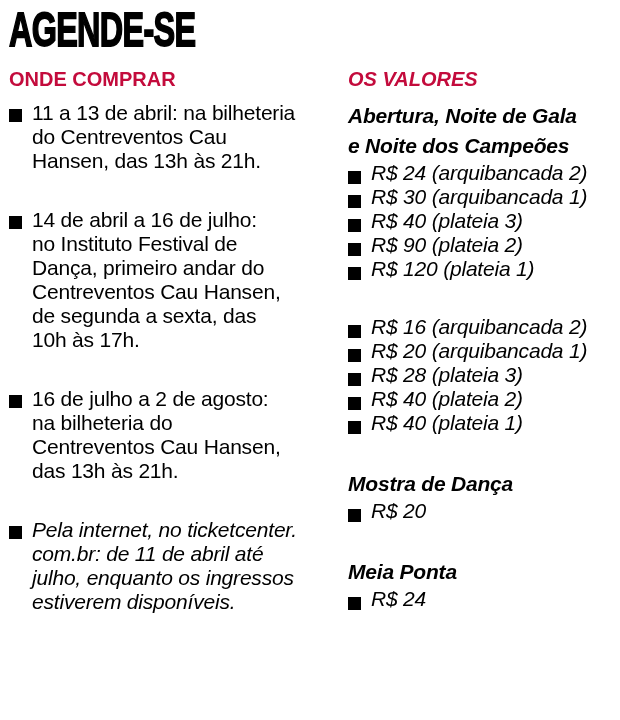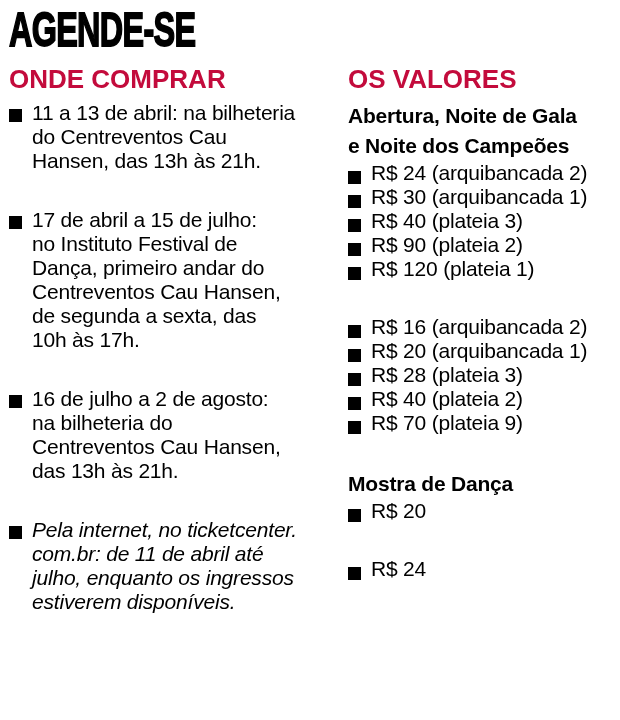--- a/index.html
+++ b/index.html
@@ -26,24 +26,24 @@
     transform: scaleX(0.66);
     transform-origin: left center;
     white-space: nowrap;
     margin: 0;
   }
   .columns {
     display: flex;
     margin-top: 12px;
   }
   .col-left  { width: 339px; flex: 0 0 339px; }
-  .col-right { width: 272px; flex: 0 0 272px; }
+  .col-right { width: 272px; flex: 0 0 272px; font-style: italic; }
   .col-heading {
     margin: 0 0 7px 0;
-    font-size: 26px;
+    font-size: 20px;
     font-weight: 700;
     line-height: 30px;
     color: var(--accent, #c30b3c);
     letter-spacing: 0px;
     white-space: pre;
   }
   .bullet-item {
     display: flex;
     align-items: flex-start;
     margin: 0 0 35px 0;
@@ -87,21 +87,21 @@
       <h2 class="col-heading">ONDE COMPRAR</h2>
       <div>
           <div class="bullet-item">
             <span class="bullet"></span>
             <span class="bullet-text">11 a 13 de abril: na bilheteria
 do Centreventos Cau
 Hansen, das 13h às 21h.</span>
           </div>
           <div class="bullet-item">
             <span class="bullet"></span>
-            <span class="bullet-text">17 de abril a 15 de julho:
+            <span class="bullet-text">14 de abril a 16 de julho:
 no Instituto Festival de
 Dança, primeiro andar do
 Centreventos Cau Hansen,
 de segunda a sexta, das
 10h às 17h.</span>
           </div>
           <div class="bullet-item">
             <span class="bullet"></span>
             <span class="bullet-text">16 de julho a 2 de agosto:
 na bilheteria do
@@ -157,31 +157,32 @@
             <div class="price-item">
               <span class="bullet"></span>
               <span class="price-text">R$ 28 (plateia 3)</span>
             </div>
             <div class="price-item">
               <span class="bullet"></span>
               <span class="price-text">R$ 40 (plateia 2)</span>
             </div>
             <div class="price-item">
               <span class="bullet"></span>
-              <span class="price-text">R$ 70 (plateia 9)</span>
+              <span class="price-text">R$ 40 (plateia 1)</span>
             </div>
           </div>
           <div class="section">
             <h3 class="section-title">Mostra de Dança</h3>
             <div class="price-item">
               <span class="bullet"></span>
               <span class="price-text">R$ 20</span>
             </div>
           </div>
           <div class="section">
+            <h3 class="section-title">Meia Ponta</h3>
             <div class="price-item">
               <span class="bullet"></span>
               <span class="price-text">R$ 24</span>
             </div>
           </div>
         </div>
     </div>
 
   </div>
 </div>

